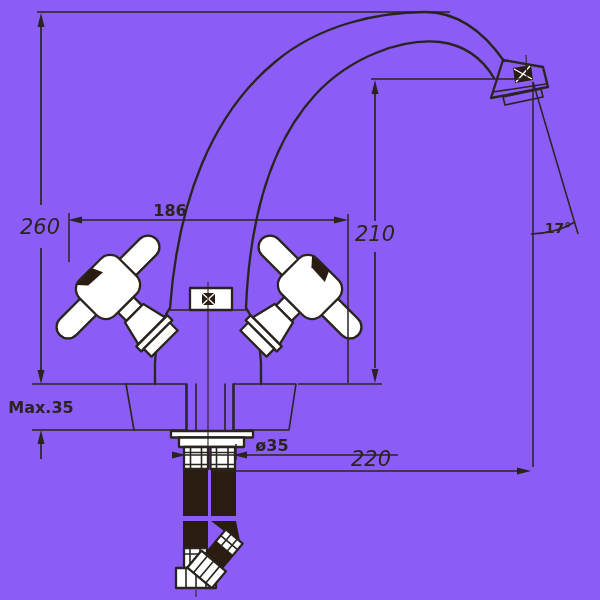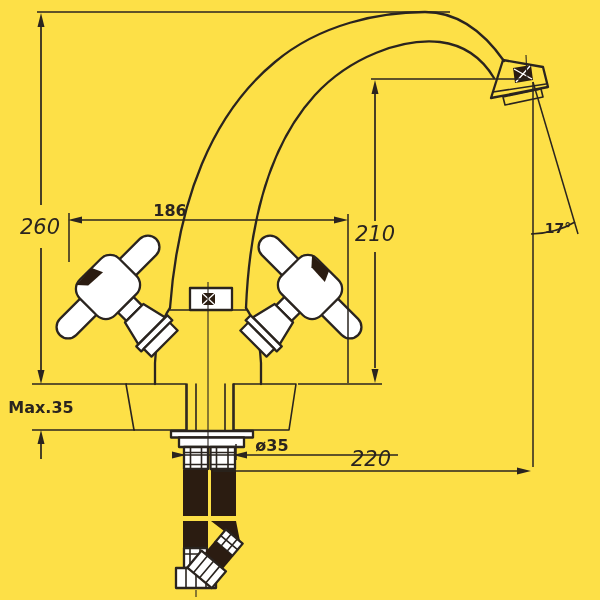--- a/index.html
+++ b/index.html
@@ -1,16 +1,16 @@
 <!DOCTYPE html>
 <html><head>
 <meta charset="utf-8">
 <style>
   html,body{margin:0;padding:0;background:#ffffff;}
-  .stage{position:relative;width:600px;height:600px;background:#fde047;overflow:hidden;
+  .stage{position:relative;width:600px;height:600px;background:#8b5cf6;overflow:hidden;
          font-family:"DejaVu Sans", sans-serif;}
   svg{display:block;}
   .dim-italic{font-family:"DejaVu Sans", sans-serif;font-style:italic;font-size:21px;fill:#2a241f;}
   .dim-bold{font-family:"DejaVu Sans", sans-serif;font-weight:bold;font-size:16px;fill:#2a241f;}
   .dim-bold-sm{font-family:"DejaVu Sans", sans-serif;font-weight:bold;font-size:14px;fill:#2a241f;}
   .outline{stroke:#2a241f;stroke-width:2.3;fill:none;stroke-linecap:round;stroke-linejoin:round;}
   .outline-thin{stroke:#2a241f;stroke-width:1.6;fill:none;stroke-linecap:round;stroke-linejoin:round;}
   .whitefill{stroke:#2a241f;stroke-width:2.3;fill:#ffffff;stroke-linejoin:round;}
   .dark{fill:#2b1c11;stroke:none;}
   .dim{stroke:#2a241f;stroke-width:1.7;fill:none;}

